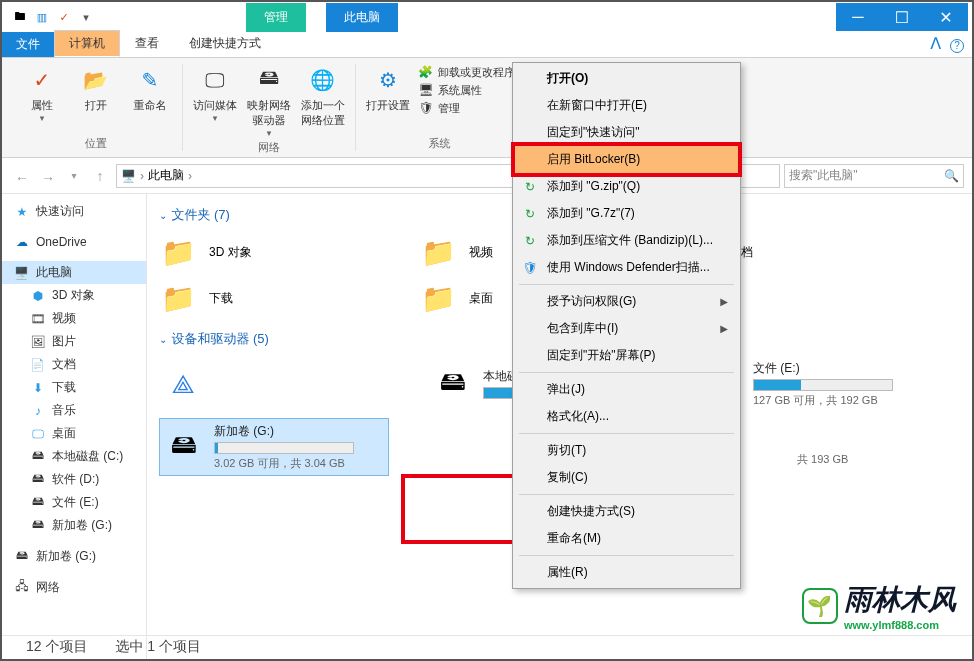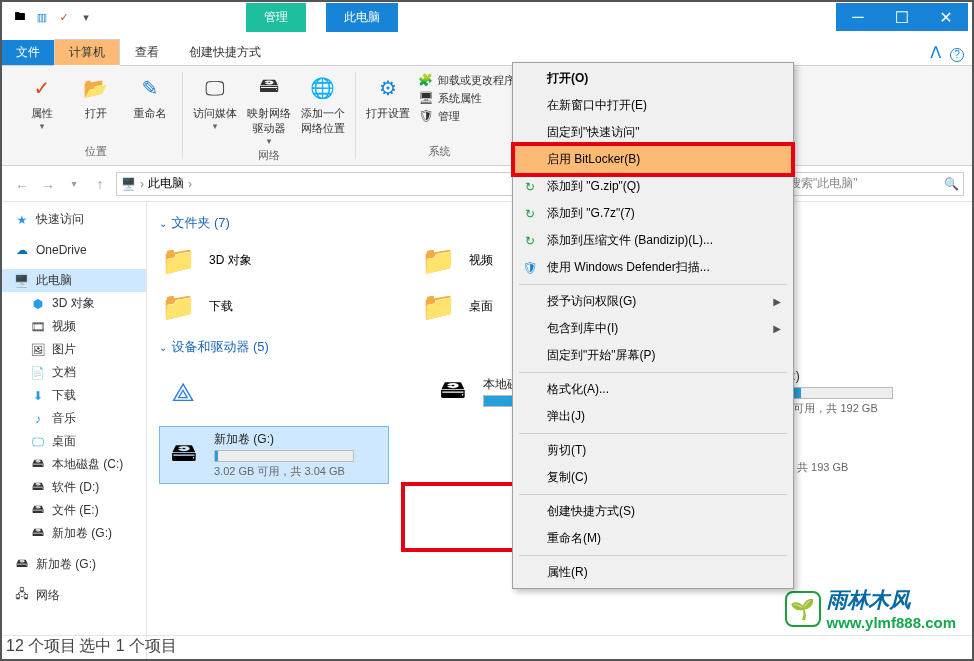--- a/index.html
+++ b/index.html
@@ -4,21 +4,21 @@
 <style>
 * { margin: 0; padding: 0; box-sizing: border-box; font-family: "Microsoft YaHei", "Segoe UI", sans-serif; }
 body { background: #fff; width: 974px; height: 661px; position: relative; overflow: hidden; border: 2px solid #555; }
 .titlebar { background: #fff; height: 30px; display: flex; align-items: center; padding: 0 4px; }
 .titlebar .qat { display: flex; gap: 2px; align-items: center; margin-left: 4px; }
 .titlebar .qat span { width: 20px; height: 20px; display: flex; align-items: center; justify-content: center; font-size: 11px; }
 .titlebar .ribbon-tab-hl { background: #1dbf9f; color: #fff; padding: 6px 18px; font-size: 12px; margin-left: 150px; }
 .titlebar .title-tab { background: #1884d8; color: #fff; padding: 6px 18px; font-size: 12px; margin-left: 20px; }
 .titlebar .winctrl { margin-left: auto; display: flex; }
 .titlebar .winctrl div { width: 44px; height: 28px; display: flex; align-items: center; justify-content: center; color: #fff; background: #1884d8; }
-.tabs-row { background: #fff; height: 26px; display: flex; align-items: center; border-bottom: 1px solid #d1d1d1; margin-top: 8px; }
+.tabs-row { background: #fff; height: 26px; display: flex; align-items: flex-end; border-bottom: 1px solid #d1d1d1; }
 .tabs-row .file-tab { background: #1884d8; color: #fff; padding: 4px 14px; font-size: 12px; }
 .tabs-row .tab { padding: 4px 14px; font-size: 12px; color: #333; border: 1px solid transparent; }
 .tabs-row .tab.active { border: 1px solid #d1d1d1; border-bottom: 1px solid #fff; background: #fdba74; }
 .tabs-row .help { margin-left: auto; color: #1884d8; padding: 4px 8px; }
 .ribbon { background: #f5f5f5; border-bottom: 1px solid #d1d1d1; display: flex; padding: 6px 8px; height: 100px; }
 .ribbon-group { display: flex; flex-direction: column; align-items: center; border-right: 1px solid #e0e0e0; padding: 0 8px; }
 .ribbon-group .icons { display: flex; gap: 6px; flex: 1; align-items: flex-start; }
 .ribbon-group .label { font-size: 11px; color: #666; margin-top: 2px; }
 .r-btn { display: flex; flex-direction: column; align-items: center; width: 48px; font-size: 11px; color: #333; text-align: center; }
 .r-btn .ic { width: 32px; height: 32px; display: flex; align-items: center; justify-content: center; font-size: 20px; margin-bottom: 2px; }
@@ -45,32 +45,32 @@
 .folder-item .fic { width: 40px; height: 40px; display: flex; align-items: center; justify-content: center; font-size: 28px; }
 .drive-item { display: flex; align-items: center; gap: 10px; width: 230px; font-size: 12px; padding: 4px; }
 .drive-item.selected { background: #cde8ff; border: 1px solid #7ab8e8; }
 .drive-item .dic { width: 40px; height: 40px; display: flex; align-items: center; justify-content: center; font-size: 26px; }
 .drive-item .info { flex: 1; }
 .drive-item .info .name { color: #222; }
 .drive-item .info .sub { color: #666; font-size: 11px; margin-top: 2px; }
 .drive-item .bar { width: 140px; height: 12px; border: 1px solid #bbb; background: #eee; margin: 2px 0; position: relative; }
 .drive-item .bar .fill { background: #26a0da; height: 100%; }
 .red-box { border: 4px solid #e60012; position: absolute; }
-.context-menu { position: absolute; left: 510px; top: 60px; width: 282px; background: #f0f0f0; border: 1px solid #a0a0a0; box-shadow: 3px 3px 6px rgba(0,0,0,0.25); z-index: 100; font-size: 12px; padding: 2px; }
+.context-menu { position: absolute; left: 510px; top: 60px; width: 229px; background: #f0f0f0; border: 1px solid #a0a0a0; box-shadow: 3px 3px 6px rgba(0,0,0,0.25); z-index: 100; font-size: 12px; padding: 2px; }
 .ctx-item { padding: 5px 10px 5px 32px; display: flex; align-items: center; position: relative; }
 .ctx-item .arrow { margin-left: auto; color: #555; font-size: 10px; }
 .ctx-item .ctx-ic { position: absolute; left: 6px; width: 18px; display: flex; justify-content: center; }
 .ctx-sep { height: 1px; background: #d0d0d0; margin: 3px 4px; }
 .ctx-item.hl-border { outline: 4px solid #e60012; background: #fdba74; align-items: center; }
-.status-bar { position: absolute; bottom: 2px; left: 0; right: 0; height: 22px; border-top: 1px solid #e5e5e5; font-size: 16px; color: #444; display: flex; align-items: center; padding: 0 4px; gap: 3px; }
+.status-bar { position: absolute; bottom: 2px; left: 0; right: 0; height: 22px; border-top: 1px solid #e5e5e5; font-size: 14px; color: #444; display: flex; align-items: center; padding: 0 24px; gap: 28px; }
 .watermark { position: absolute; right: 16px; bottom: 28px; display: flex; align-items: center; gap: 6px; }
 .watermark .logo { width: 36px; height: 36px; border: 2px solid #1a9e3e; border-radius: 8px; display: flex; align-items: center; justify-content: center; color: #1a9e3e; font-size: 20px; }
 .watermark .text { font-family: sans-serif; }
-.watermark .text .cn { color: #0369a1; font-size: 21px; font-weight: bold; font-style: italic; }
-.watermark .text .url { color: #14a84a; font-size: 15px; font-weight: bold; }
+.watermark .text .cn { color: #0f172a; font-size: 28px; font-weight: bold; font-style: italic; }
+.watermark .text .url { color: #14a84a; font-size: 11px; font-weight: bold; }
 </style>
 </head>
 <body>
 
 <div class="titlebar">
   <div class="qat">
     <span>🖿</span>
     <span style="color:#1884d8">▥</span>
     <span style="color:#d84a1a">✓</span>
     <span style="color:#555">▾</span>
@@ -355,24 +355,24 @@
     </div>
     <div class="ctx-item">
       <span>包含到库中(I)</span>
       <span class="arrow">▶</span>
     </div>
     <div class="ctx-item">
       <span>固定到"开始"屏幕(P)</span>
     </div>
     <div class="ctx-sep"></div>
     <div class="ctx-item">
+      <span>弹出(J)</span>
+    </div>
+    <div class="ctx-item">
       <span>格式化(A)...</span>
-    </div>
-    <div class="ctx-item">
-      <span>弹出(J)</span>
     </div>
     <div class="ctx-sep"></div>
     <div class="ctx-item">
       <span>剪切(T)</span>
     </div>
     <div class="ctx-item">
       <span>复制(C)</span>
     </div>
     <div class="ctx-sep"></div>
     <div class="ctx-item">

